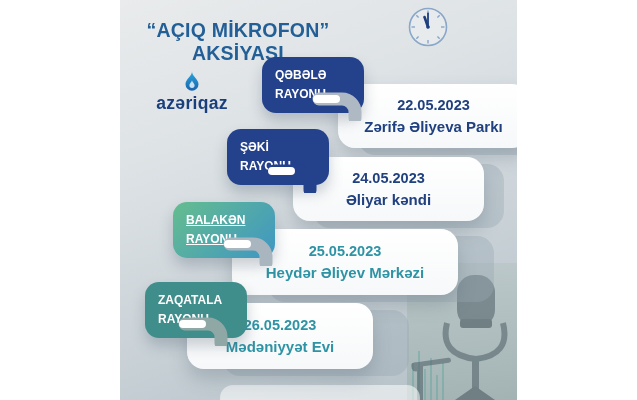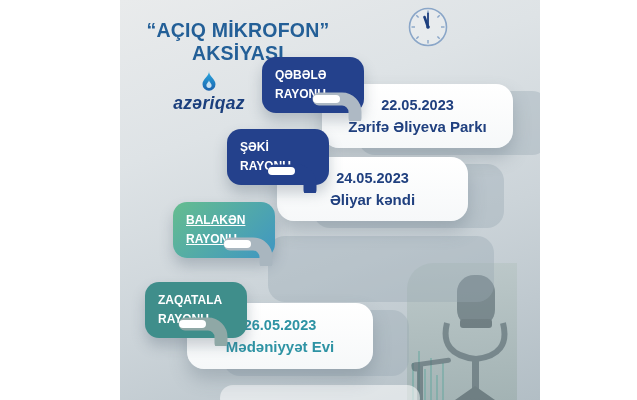--- a/index.html
+++ b/index.html
@@ -1,25 +1,25 @@
 <!DOCTYPE html>
 <html><head>
 <meta charset="utf-8">
 <style>
   html,body{margin:0;padding:0;background:#ffffff;}
   .stage{position:relative;width:637px;height:400px;background:#ffffff;overflow:hidden;
          font-family:"Liberation Sans",sans-serif;}
   .poster{position:absolute;left:120px;top:0;width:397px;height:400px;overflow:hidden;
-          background:linear-gradient(160deg,#e9ebec 0%,#dee3e6 30%,#ccd4d9 62%,#b2bec5 100%);padding-left:23px;}
+          background:linear-gradient(160deg,#e9ebec 0%,#dee3e6 30%,#ccd4d9 62%,#b2bec5 100%);}
 
   
   .title{position:absolute;left:0;top:19px;width:236px;text-align:center;
          color:#235f97;font-weight:bold;font-size:19.5px;line-height:1.18;letter-spacing:.2px;}
   
-  .brand{position:absolute;left:29px;top:70px;width:120px;text-align:center;font-style:italic;}
+  .brand{position:absolute;left:12px;top:70px;width:120px;text-align:center;}
   .brand svg{display:block;margin:0 auto 1px auto;}
   .brand-name{color:#1b3f7d;font-weight:bold;font-size:17.5px;letter-spacing:.3px;}
 
   
   .clock{position:absolute;left:287px;top:6px;}
   .time{position:absolute;left:253px;top:47px;width:110px;text-align:center;
         color:#1c5d94;font-weight:bold;font-size:14.5px;}
 
   
   .tab{position:absolute;width:102px;height:56px;border-radius:14px;z-index:3;
@@ -32,21 +32,21 @@
   .tab.t4{left:25px;top:282px;background:#3f8e8b;}
 
   
   .card{position:absolute;border-radius:17px;z-index:2;
         background:linear-gradient(180deg,#ffffff 0%,#f6f8f9 100%);
         box-shadow:0 10px 18px rgba(90,105,120,.30);
         display:flex;flex-direction:column;justify-content:center;align-items:center;gap:5px;
         text-align:center;font-weight:bold;}
   .card .date{font-size:14.5px;}
   .card .venue{font-size:15px;}
-  .card.navy{color:#20407f;}
+  .card.navy{color:#20407f;margin-left:16px;}
   .card.teal{color:#2e93a4;}
   .card.c1{left:202px;top:84px;width:191px;height:64px;}
   .card.c2{left:157px;top:157px;width:191px;height:64px;}
   .card.c3{left:112px;top:229px;width:226px;height:66px;}
   .card.c4{left:67px;top:303px;width:186px;height:66px;}
   .ghost{position:absolute;border-radius:17px;z-index:1;background:rgba(153,168,180,.38);}
   .ghost.g1{left:238px;top:91px;width:191px;height:64px;}
   .ghost.g2{left:193px;top:164px;width:191px;height:64px;}
   .ghost.g3{left:148px;top:236px;width:226px;height:66px;}
   .ghost.g4{left:103px;top:310px;width:186px;height:66px;}
@@ -154,20 +154,24 @@
     </div>
 
     <div class="card navy c1">
       <div class="date">22.05.2023</div>
       <div class="venue">Zərifə Əliyeva Parkı</div>
     </div>
     <div class="card navy c2">
       <div class="date">24.05.2023</div>
       <div class="venue">Əliyar kəndi</div>
     </div>
+    <div class="card teal c3">
+      <div class="date">25.05.2023</div>
+      <div class="venue">Heydər Əliyev Mərkəzi</div>
+    </div>
     <div class="card teal c4">
       <div class="date">26.05.2023</div>
       <div class="venue">Mədəniyyət Evi</div>
     </div>
 
     <svg class="pipe p1" width="56" height="30" viewBox="0 0 56 30">
       <path d="M10 8 H33 a13 13 0 0 1 13 13 v6" fill="none" stroke="#aeb9c4" stroke-width="13" stroke-linecap="round"></path>
       <rect x="4" y="4" width="27" height="8" rx="4" fill="#ffffff"></rect>
     </svg>
     <svg class="pipe p2" width="56" height="30" viewBox="0 0 56 30">

